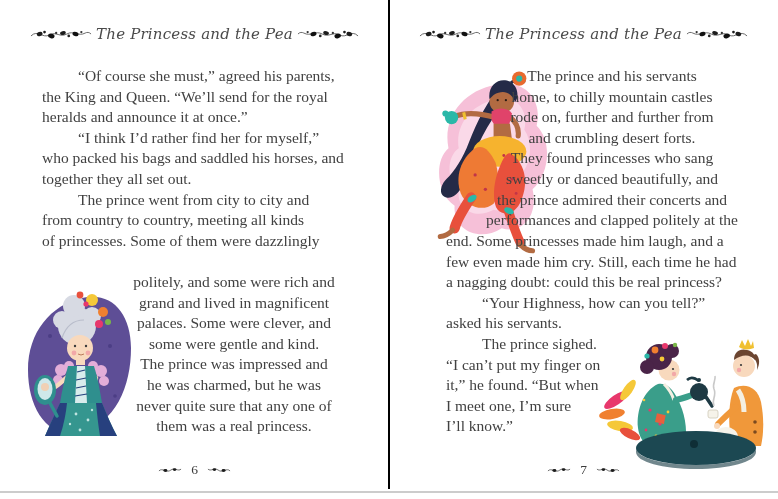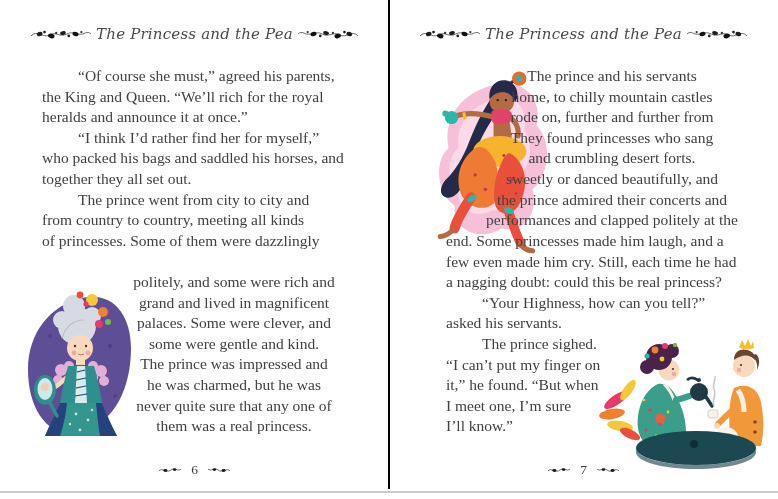--- a/index.html
+++ b/index.html
@@ -77,21 +77,21 @@
     <ellipse cx="34" cy="7" rx="3" ry="2" fill="#1c1c1c" transform="rotate(-15 34 7)"></ellipse>
     <circle cx="40" cy="10" r="1.4" fill="#222"></circle>
     <ellipse cx="47" cy="8" rx="3.2" ry="2.2" fill="#111" transform="rotate(20 47 8)"></ellipse>
     <circle cx="53" cy="6" r="1.2" fill="#333"></circle>
   </svg>
 </div>
 
 <div class="text-block tb-l-a">
 
 <div class="line indent">“Of course she must,” agreed his parents,</div>
-    <div class="line">the King and Queen. “We’ll rich for the royal</div>
+    <div class="line">the King and Queen. “We’ll send for the royal</div>
     <div class="line">heralds and announce it at once.”</div>
     <div class="line indent">“I think I’d rather find her for myself,”</div>
     <div class="line">who packed his bags and saddled his horses, and</div>
     <div class="line">together they all set out.</div>
     <div class="line indent">The prince went from city to city and</div>
     <div class="line">from country to country, meeting all kinds</div>
     <div class="line">of princesses. Some of them were dazzlingly</div>
   </div>
 
 <div class="text-block tb-l-b center">
@@ -240,22 +240,22 @@
   <path d="M104,186 C108,190 112,192 116,192" stroke="#b26b42" stroke-width="5" fill="none" stroke-linecap="round"></path>
   <ellipse cx="57" cy="141" rx="5" ry="3" fill="#2ab8a8" transform="rotate(-35 57 141)"></ellipse>
   <ellipse cx="93" cy="153" rx="5" ry="3" fill="#2ab8a8" transform="rotate(25 93 153)"></ellipse>
 </svg>
 
 <div class="text-block tb-r-a center">
 
 <div class="line">The prince and his servants</div>
     <div class="line">home, to chilly mountain castles</div>
     <div class="line">rode on, further and further from</div>
+    <div class="line">and crumbling desert forts.</div>
     <div class="line">They found princesses who sang</div>
-    <div class="line">and crumbling desert forts.</div>
     <div class="line">sweetly or danced beautifully, and</div>
     <div class="line">the prince admired their concerts and</div>
     <div class="line">performances and clapped politely at the</div>
   </div>
 
 <div class="text-block tb-r-b">
 
 <div class="line">end. Some princesses made him laugh, and a</div>
     <div class="line">few even made him cry. Still, each time he had</div>
     <div class="line">a nagging doubt: could this be real princess?</div>

